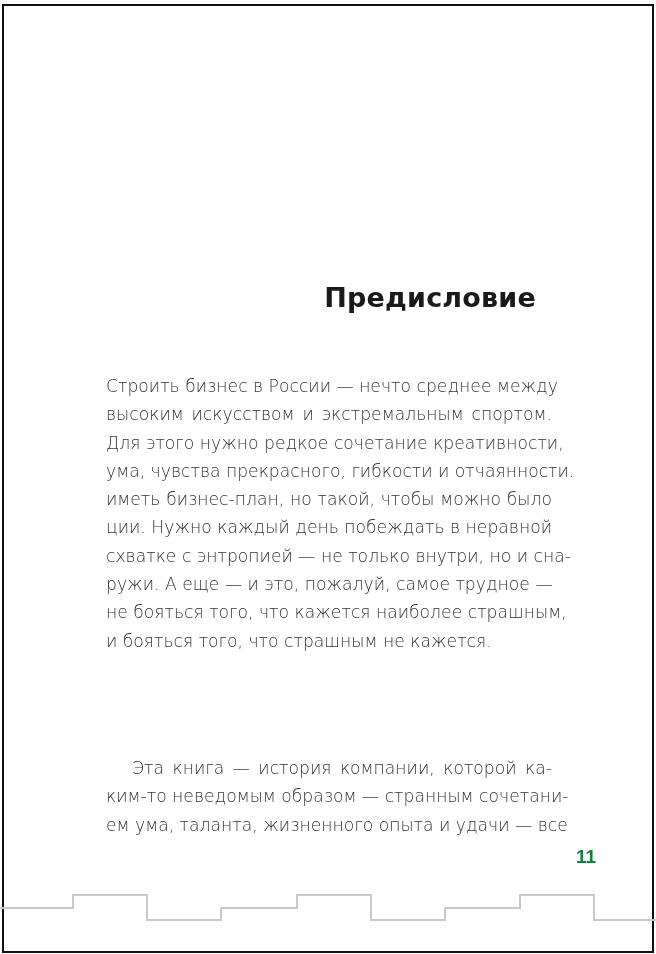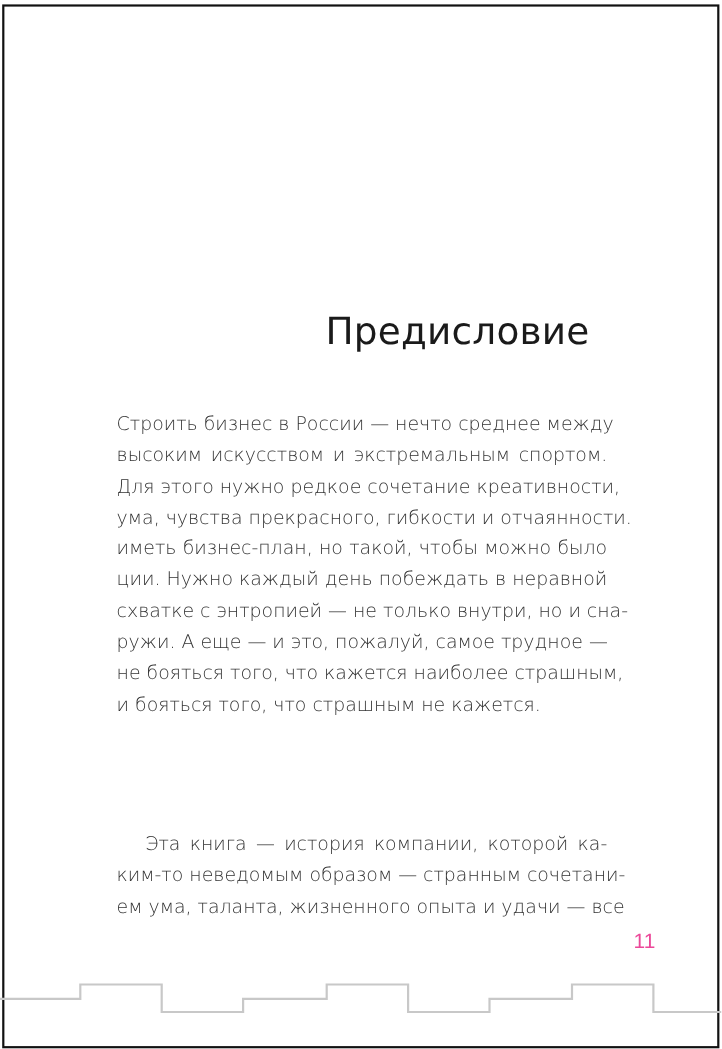--- a/index.html
+++ b/index.html
@@ -3,35 +3,35 @@
 <meta charset="utf-8">
 <style>
   html, body { margin: 0; padding: 0; background: #ffffff; }
   body { width: 656px; height: 954px; position: relative; overflow: hidden; }
   .page {
     position: absolute; left: 2px; top: 4px; width: 648px; height: 945px;
     border: 2px solid #111; box-sizing: content-box; background: #fff;
   }
   .title {
     position: absolute; right: 120px; top: 282px;
-    font-family: "DejaVu Sans", sans-serif; font-size: 34px; color: #1a1a1a;
-    margin: 0; font-weight: normal; letter-spacing: 0.2px;
+    font-family: "DejaVu Sans", sans-serif; font-size: 27px; color: #1a1a1a;
+    margin: 0; font-weight: bold; letter-spacing: 0.2px;
   }
   .body-text {
     position: absolute; left: 90px; width: 446px;
     font-family: "DejaVu Sans", sans-serif; font-size: 17.2px; line-height: 28.3px;
     color: #333; text-align: justify; margin: 16px; font-weight: 300;
   }
   .p1 { top: 356px; }
   .p2 { top: 738px; text-indent: 26px; }
   .line { display: block; text-align: justify; text-align-last: justify; white-space: nowrap; }
   .line.last { text-align-last: left; }
   .page-number {
     position: absolute; left: 576px; top: 846px;
-    font-family: "Liberation Sans", sans-serif; font-weight: normal; font-size: 19px; color: #ec4899;
+    font-family: "Liberation Sans", sans-serif; font-weight: bold; font-size: 19px; color: #15803d;
   }
   .stepline { position: absolute; left: 0; top: 880px; width: 656px; height: 60px; }
 </style>
 </head>
 <body>
 
 <div class="page"></div>
 
 <h1 class="title">Предисловие</h1>
 

